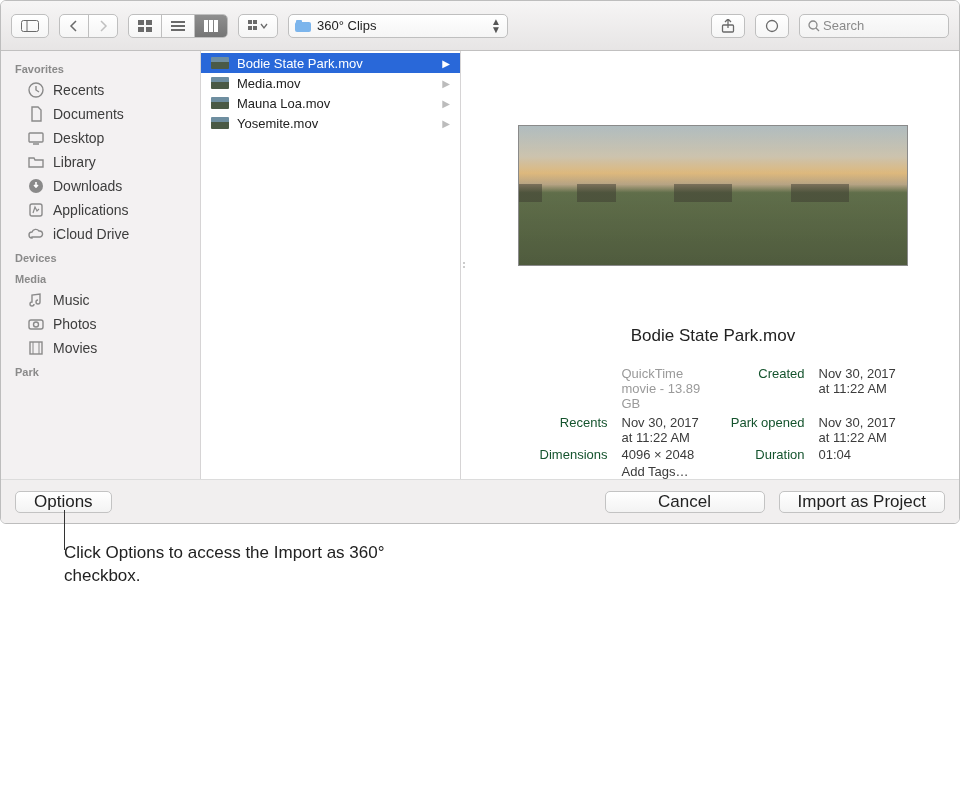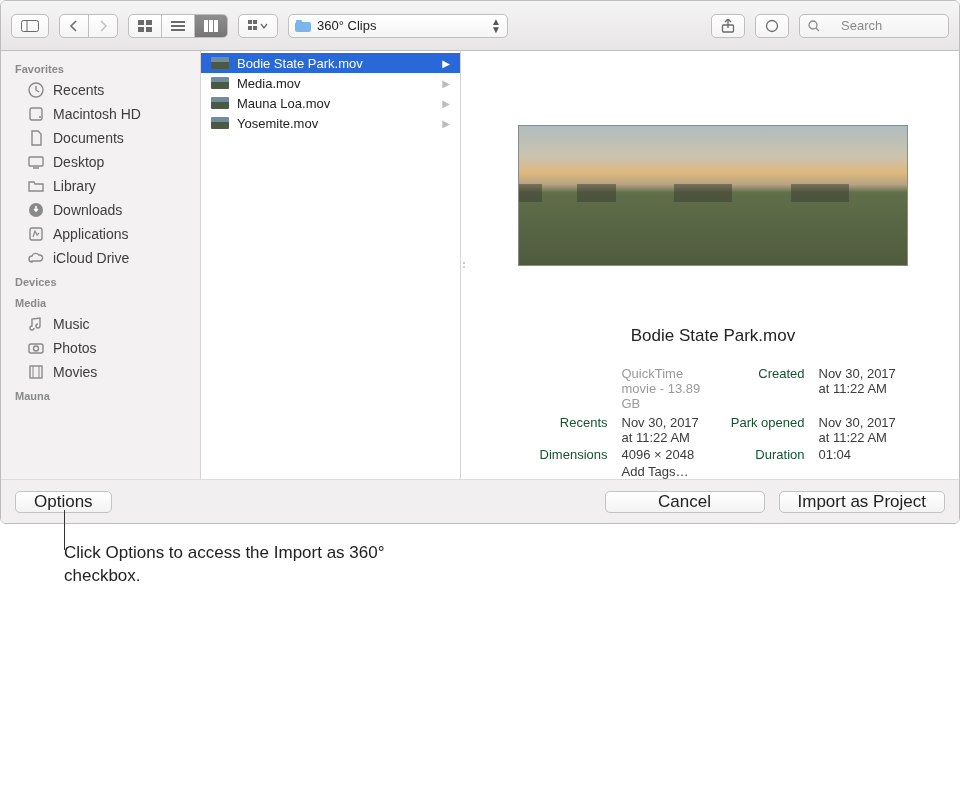--- a/index.html
+++ b/index.html
@@ -9,21 +9,21 @@
 
 .toolbar { height: 50px; background: linear-gradient(#f6f5f5,#e7e5e5); border-bottom: 1px solid #c1c0c0; display: flex; align-items: center; padding: 0 10px; gap: 10px; }
 .seg { display: inline-flex; border: 1px solid #bfbfbf; border-radius: 5px; background: linear-gradient(#fff,#f5f5f5); box-shadow: 0 1px 0 rgba(255,255,255,.6) inset; height: 24px; align-items: stretch; overflow: hidden; }
 .seg > * { display: flex; align-items: center; justify-content: center; padding: 0 9px; border-right: 1px solid #bfbfbf; color: #555; }
 .seg > *:last-child { border-right: none; }
 .seg .sel { background: linear-gradient(#8f8f8f,#757575); color: #fff; }
 .btn { height: 24px; border: 1px solid #bfbfbf; border-radius: 5px; background: linear-gradient(#fff,#f5f5f5); display: inline-flex; align-items: center; justify-content: center; padding: 0 9px; color: #555; }
 .spacer { flex: 1; }
 .path-pop { height:24px; display:flex; align-items:center; border:1px solid #bfbfbf; border-radius:5px; background:linear-gradient(#fff,#f5f5f5); padding:0 6px; min-width:220px; gap:6px; }
 .path-pop .arrows { margin-left:auto; color:#555; font-size:10px; line-height:8px; display:flex; flex-direction:column; }
-.search { height:24px; border:1px solid #bfbfbf; border-radius:5px; background: linear-gradient(#fbfbfb,#f3f3f3); display:flex; align-items:center; padding:0 8px; width:150px; color:#8a8a8a; gap:21px;}
+.search { height:24px; border:1px solid #bfbfbf; border-radius:5px; background: linear-gradient(#fbfbfb,#f3f3f3); display:flex; align-items:center; padding:0 8px; width:150px; color:#8a8a8a; gap:3px;}
 .folder-icon { width:16px; height:12px; position:relative; }
 .folder-icon::before{content:"";position:absolute;top:2px;left:0;width:16px;height:10px;background:#7cb5ec;border-radius:2px;}
 .folder-icon::after{content:"";position:absolute;top:0;left:1px;width:6px;height:3px;background:#7cb5ec;border-radius:1px 1px 0 0;}
 
 
 .body { flex:1; display:flex; min-height:0; }
 .sidebar { width:200px; background:#f3f1f2; border-right:1px solid #d6d4d5; overflow-y:auto; padding:6px 0 8px; }
 .sb-head { color:#8a8a8a; font-size:11px; font-weight:600; padding:6px 14px 3px; }
 .sb-item { display:flex; align-items:center; gap:8px; padding:3px 26px; color:#3d3d3d; font-size:14px; }
 .sb-item .ic { width:18px; height:18px; display:flex; align-items:center; justify-content:center; color:#8a8a8a; }
@@ -157,29 +157,20 @@
             <svg width="18" height="18" viewBox="0 0 18 18">
               <circle cx="9" cy="9" r="7" fill="none" stroke="#8a8a8a" stroke-width="1.4"></circle>
               <path d="M9 5v4l3 2" fill="none" stroke="#8a8a8a" stroke-width="1.4"></path>
             </svg>
           </span>
           <span>Recents</span>
         </div>
         <div class="sb-item">
           <span class="ic">
             <svg width="18" height="18" viewBox="0 0 18 18">
-              <rect x="3" y="3" width="12" height="12" rx="2" fill="none" stroke="#8a8a8a" stroke-width="1.4"></rect>
-              <circle cx="13" cy="12" r="1" fill="#8a8a8a"></circle>
-            </svg>
-          </span>
-          <span>Macintosh HD</span>
-        </div>
-        <div class="sb-item">
-          <span class="ic">
-            <svg width="18" height="18" viewBox="0 0 18 18">
               <path d="M5 2h6l3 3v11H5z" fill="none" stroke="#8a8a8a" stroke-width="1.4"></path>
             </svg>
           </span>
           <span>Documents</span>
         </div>
         <div class="sb-item">
           <span class="ic">
             <svg width="18" height="18" viewBox="0 0 18 18">
               <rect x="2" y="4" width="14" height="9" rx="1" fill="none" stroke="#8a8a8a" stroke-width="1.4"></rect>
               <line x1="6" y1="15" x2="12" y2="15" stroke="#8a8a8a" stroke-width="1.4"></line>
@@ -243,21 +234,21 @@
         <div class="sb-item">
           <span class="ic">
             <svg width="18" height="18" viewBox="0 0 18 18">
               <rect x="3" y="3" width="12" height="12" fill="none" stroke="#8a8a8a" stroke-width="1.4"></rect>
               <line x1="6" y1="3" x2="6" y2="15" stroke="#8a8a8a"></line>
               <line x1="12" y1="3" x2="12" y2="15" stroke="#8a8a8a"></line>
             </svg>
           </span>
           <span>Movies</span>
         </div>
-        <div class="sb-head">Mauna</div>
+        <div class="sb-head">Park</div>
       </div>
 
     <div class="colgap" style="flex:1; min-width:0;">
       <div class="list" id="filelist">
           <div class="row sel">
             <span class="thumb"></span>
             <span>Bodie State Park.mov</span>
             <span class="chev">▶</span>
           </div>
           <div class="row">

